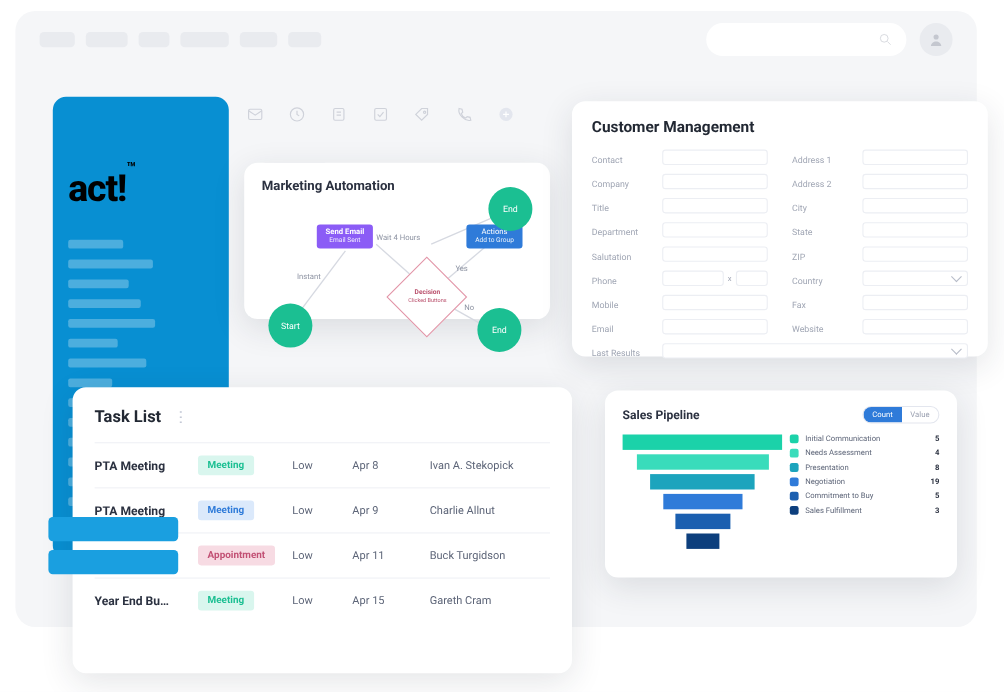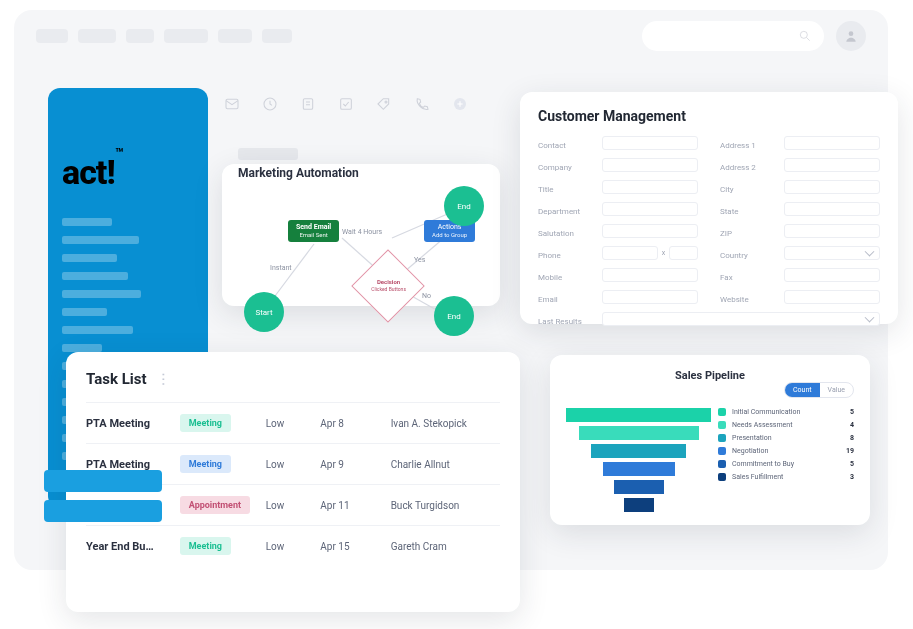--- a/index.html
+++ b/index.html
@@ -25,21 +25,21 @@
   .brand-logo sup { font-size: 14px; top: -1em; position: relative; font-weight: 700; }
   .brand-bar { height: 8px; border-radius: 2px; background: rgba(255,255,255,.28); margin-bottom: 10px; }
 
   .icon-ribbon { position: absolute; left: 210px; top: 86px; display: flex; gap: 22px; color: #cfd2da; }
   .icon-ribbon svg { stroke: #cfd2da; fill: none; stroke-width: 1.6; }
   .tag-placeholder { position: absolute; left: 224px; top: 138px; width: 60px; height: 12px; background: #e6e8ec; border-radius: 3px; }
 
   .card { position: absolute; background: #fff; border-radius: 12px; box-shadow: 0 8px 30px rgba(30,40,60,.12); }
 
   
-  #card-marketing { left: 222px; top: 164px; width: 278px; height: 142px; padding: 2px 16px; }
+  #card-marketing { left: 222px; top: 148px; width: 278px; height: 142px; padding: 14px 16px; }
   #card-marketing .title { font-size: 12px; font-weight: 700; color: #2b3140; }
   .flow { position: absolute; inset: 0; }
   .flow-node.circle { width: 40px; height: 40px; border-radius: 50%; display: flex; align-items: center; justify-content: center; color: #fff; font-size: 8px; font-weight: 400; position: absolute; }
   .flow-node.chip { padding: 4px 8px; border-radius: 3px; color: #fff; font-size: 7px; line-height: 1.1; text-align: center; position: absolute; }
   .flow-node.chip .sub { font-size: 6px; opacity: .9; font-weight: 400; }
   .flow-node.decision { width: 52px; height: 52px; background: #fff; border: 1.5px solid #e294a7; color: #b94f6b; font-size: 6px; line-height: 1.1; text-align: center; display:flex; flex-direction:column; align-items:center; justify-content:center; position: absolute; transform: rotate(45deg); }
   .flow-node.decision > span { transform: rotate(-45deg); }
   .flow-edge { position: absolute; font-size: 7px; color: #8d93a2; }
   .flow-line { stroke: #d6d9e1; stroke-width: 1.2; fill: none; }
 
@@ -69,21 +69,21 @@
   .tl-cols { font-size: 8px; color: #b0b6c4; letter-spacing: .4px; margin-bottom: 8px; }
   .tl-row { border-top: 1px solid #eff1f5; padding: 11px 0; font-size: 11px; color: #2b3140; }
   .tl-row .sub { font-size: 10px; color: #5d6578; }
   .tag { display: inline-block; font-size: 9px; font-weight: 700; padding: 4px 9px; border-radius: 3px; }
   .tag.meeting-g { background: #d9f6ee; color: #1bbf92; }
   .tag.meeting-b { background: #dbe9fb; color: #2f7bd9; }
   .tag.appt { background: #f7dbe3; color: #c25074; }
 
   
   #card-pipeline { left: 550px; top: 355px; width: 320px; height: 170px; padding: 14px 16px; }
-  .pl-head { display: flex; align-items: center; flex-direction: column; }
+  .pl-head { display: flex; align-items: center; }
   .pl-title { font-size: 11px; font-weight: 700; color: #2b3140; }
   .pl-seg { margin-left: auto; display: flex; border: 1px solid #e3e6ee; border-radius: 10px; overflow: hidden; font-size: 7px; }
   .pl-seg span { padding: 3px 8px; color: #9aa0b0; }
   .pl-seg .active { background: #2f7bd9; color: #fff; }
   .pl-body { display: flex; gap: 7px; margin-top: 10px; align-items: flex-start; }
   .funnel { width: 145px; }
   .funnel .step { margin: 0 auto 4px; height: 14px; }
   .legend { flex: 1; display: flex; flex-direction: column; gap: 5px; }
   .legend-row { display: flex; align-items: center; font-size: 7px; color: #5d6578; }
   .legend-row .sw { width: 8px; height: 8px; border-radius: 2px; margin-right: 6px; }
@@ -173,21 +173,21 @@
   <svg class="flow" viewBox="0 0 278 182">
     <line class="flow-line" x1="44" y1="144" x2="92" y2="80"></line>
     <line class="flow-line" x1="120" y1="74" x2="158" y2="108"></line>
     <line class="flow-line" x1="182" y1="108" x2="222" y2="74"></line>
     <line class="flow-line" x1="170" y1="74" x2="230" y2="48"></line>
     <line class="flow-line" x1="186" y1="130" x2="218" y2="148"></line>
   </svg>
   <div class="flow-node circle" style="background:#1bbf92; left:22px; top:128px">
       <span>Start</span>
     </div>
-  <div class="flow-node chip" style="background:#15803d; left:66px; top:56px">
+  <div class="flow-node chip" style="background:#8b5cf6; left:66px; top:56px">
     <div style="font-weight:700">Send Email</div>
     <div class="sub">Email Sent</div>
   </div>
   <div class="flow-node decision" style="left:140px; top:96px">
     <span><b>Decision</b><br><span style="font-size:5px">Clicked Buttons</span></span>
   </div>
   <div class="flow-node chip" style="background:#2f7bd9; left:202px; top:56px">
     <div style="font-weight:400">Actions</div>
     <div class="sub">Add to Group</div>
   </div>

